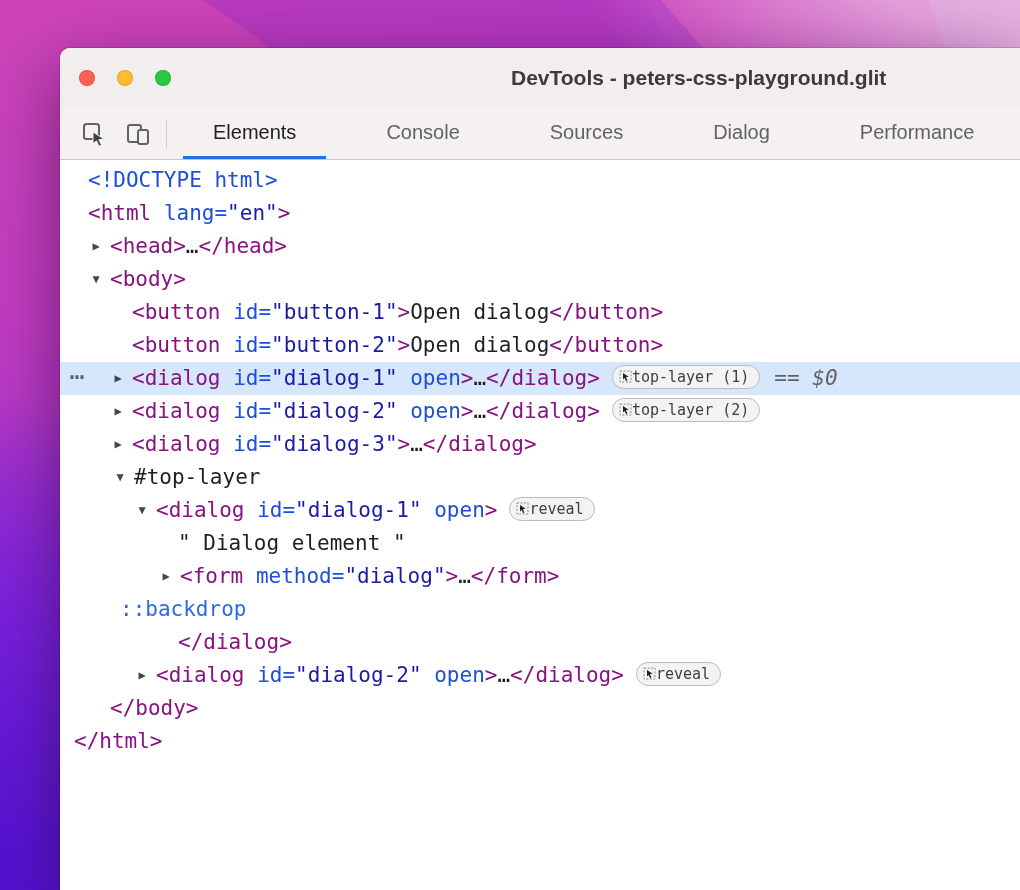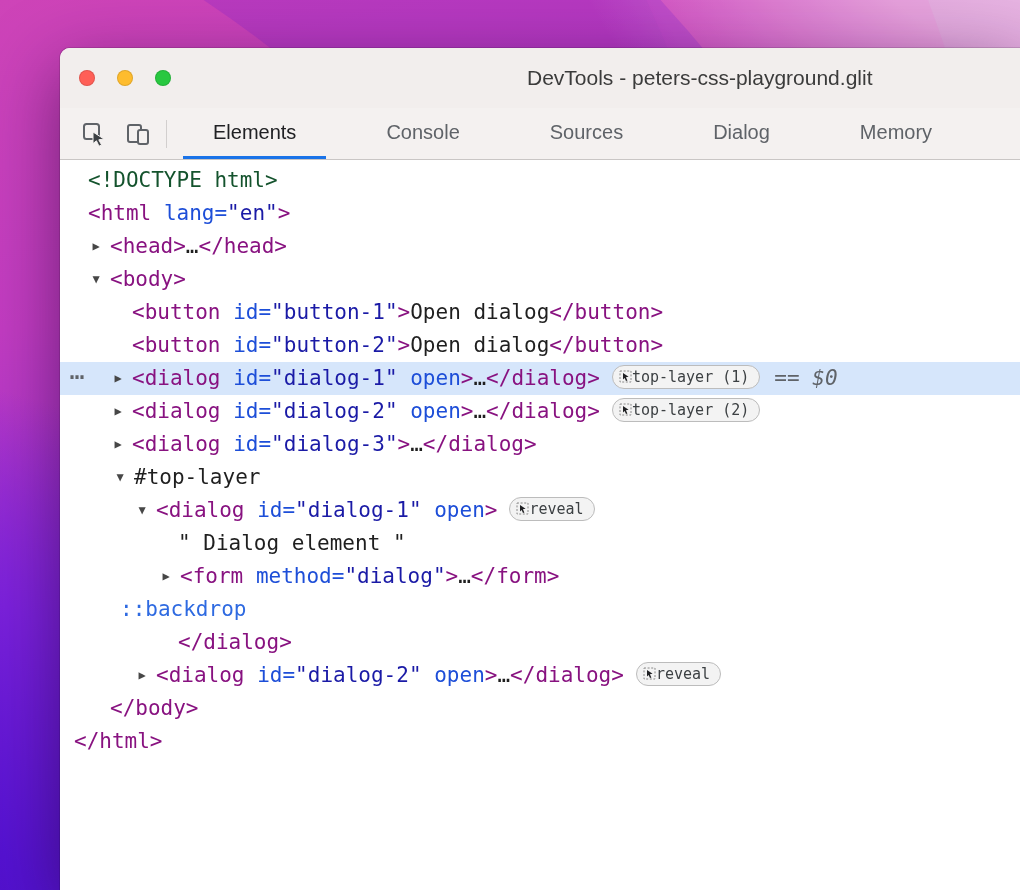--- a/index.html
+++ b/index.html
@@ -24,21 +24,21 @@
     background:#ffffff; border-radius:10px 0 0 0; overflow:hidden;
     box-shadow:0 22px 70px rgba(20,0,40,0.50), 0 0 0 1px rgba(0,0,0,0.12);
   }
 
   
   .titlebar { position:relative; height:60px; background:#f2eeed; }
   .traffic { position:absolute; top:22px; width:16px; height:16px; border-radius:50%; }
   .traffic.red    { left:19px; background:#ff5f57; box-shadow:inset 0 0 0 1px rgba(0,0,0,0.12); }
   .traffic.yellow { left:57px; background:#febc2e; box-shadow:inset 0 0 0 1px rgba(0,0,0,0.12); }
   .traffic.green  { left:95px; background:#28c840; box-shadow:inset 0 0 0 1px rgba(0,0,0,0.12); }
-  .title { position:absolute; left:467px; top:0; line-height:60px; font-size:21px; font-weight:normal;
+  .title { position:absolute; left:451px; top:0; line-height:60px; font-size:21px; font-weight:bold;
     color:#3b3b3b; white-space:nowrap; }
 
   
   .tabbar { display:flex; align-items:stretch; height:52px; background:#f4f1f0; border-bottom:1px solid #c9c6c5; }
   .icon-group { display:flex; align-items:center; padding-left:20px; }
   .tool-btn { width:28px; height:28px; display:flex; align-items:center; justify-content:center; border-radius:4px; }
   .tool-btn + .tool-btn { margin-left:16px; }
   .vsep { width:1px; height:28px; background:#d2cfce; margin-left:14px; }
   .tabs { display:flex; align-items:stretch; margin-left:16px; overflow:hidden; flex:1;gap:30px; }
   .tab { display:flex; align-items:center; padding:0 30px; font-size:20px; color:#5f6368; white-space:nowrap;
@@ -46,21 +46,21 @@
   .tab-selected { color:#202124; border-bottom:3px solid #1a73e8; }
 
   
   .content { position:relative; background:#ffffff; height:calc(100% - 113px); overflow:hidden;
     font-family:"DejaVu Sans Mono", monospace; font-size:21px; padding-top:4px; }
   .row { position:relative; height:33px; line-height:33px; white-space:nowrap; }
   .row span { white-space:pre; }
   .row.selected { background:#d6e6fb; }
   .arrow { position:absolute; top:0; width:20px; text-align:center; font-size:12px; color:#474747; line-height:33px; }
   .dots { position:absolute; left:4px; top:0; width:26px; text-align:center; font-size:25px; color:#5f6368; line-height:30px; }
-  .tk-g { color:#14532d; }
+  .tk-g { color:#1d4ed8; }
   .tk-t { color:#881280; }
   .tk-a { color:#1d4ed8; }
   .tk-v { color:#1a1aa6; }
   .tk-x { color:#1f1f1f; }
   .tk-p { color:#2e6ae1; }
   .tk-s { color:#5f6368; }
   .tk-si { font-style:italic; }
   .badge { display:inline-flex; align-items:center; gap:0; background:#f3f3f3; border:1px solid #bcbcbc;
     border-radius:12px; padding:1px 10px 1px 6px; margin-left:12px; font-size:15px; color:#3c4043;
     vertical-align:2px; line-height:20px; }
@@ -94,20 +94,21 @@
           <rect x="13" y="9" width="10" height="14" rx="2" fill="#f4f1f0" stroke="#5f6368" stroke-width="2"></rect>
         </svg>
       </div>
       <div class="vsep"></div>
     </div>
     <div class="tabs">
         <div class="tab tab-selected">Elements</div>
         <div class="tab">Console</div>
         <div class="tab">Sources</div>
         <div class="tab">Dialog</div>
+        <div class="tab">Performance</div>
         <div class="tab">Memory</div>
       </div>
   </div>
 
   <div class="content">
     <div id="dom-tree">
         <div class="row" style="padding-left: 28px;"><span class="tk-g">&lt;!DOCTYPE html&gt;</span></div>
         <div class="row" style="padding-left: 28px;"><span class="tk-t">&lt;html</span><span class="tk-x"> </span><span class="tk-a">lang=</span><span class="tk-v">"en"</span><span class="tk-t">&gt;</span></div>
         <div class="row" style="padding-left: 50px;"><span class="arrow" style="left: 26px;">▶</span><span class="tk-t">&lt;head&gt;</span><span class="tk-x">…</span><span class="tk-t">&lt;/head&gt;</span></div>
         <div class="row" style="padding-left: 50px;"><span class="arrow" style="left: 26px;">▼</span><span class="tk-t">&lt;body&gt;</span></div>

